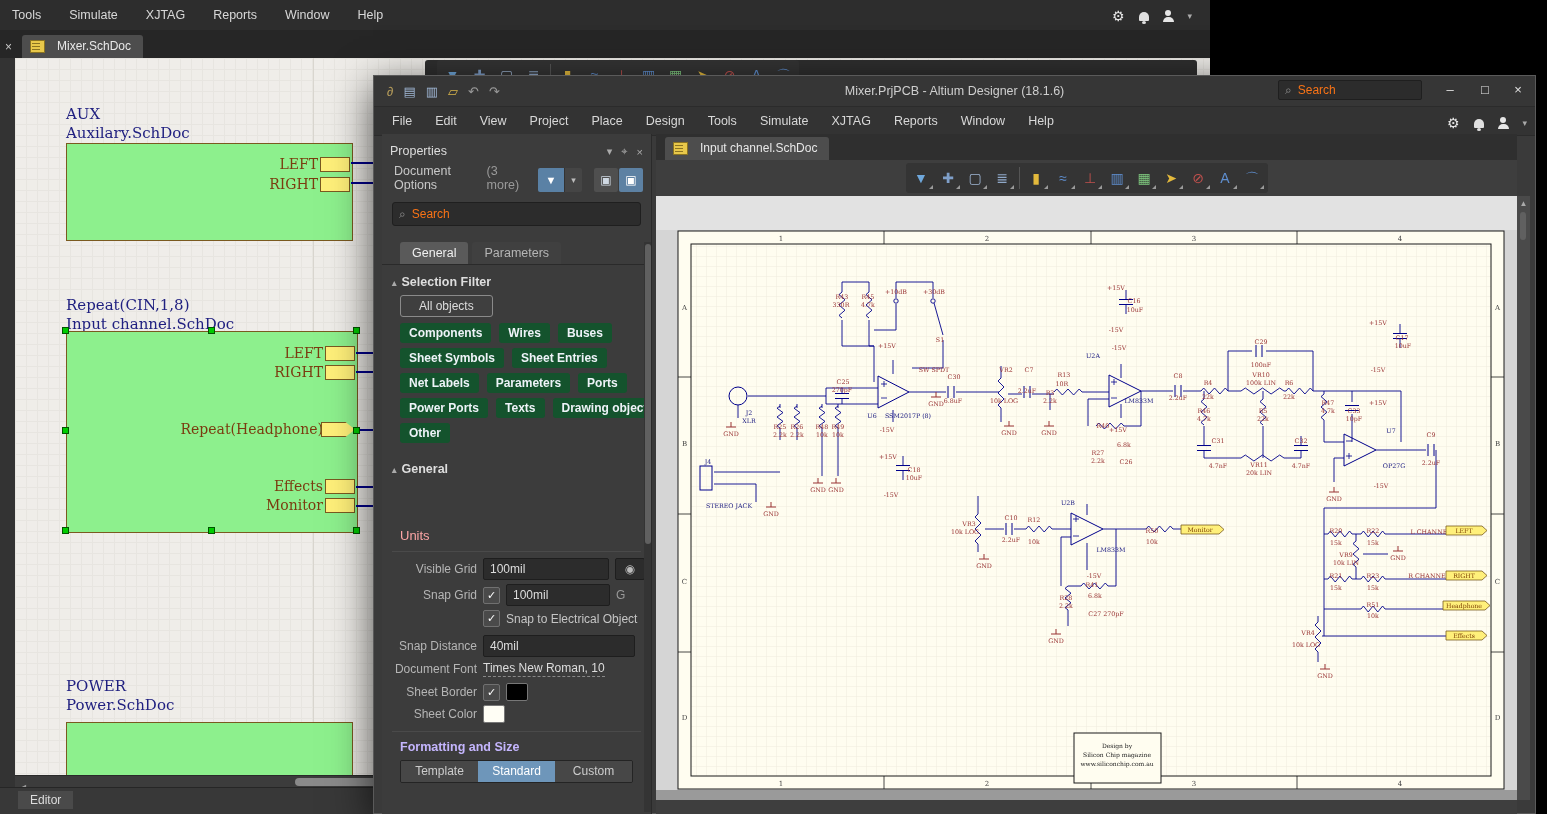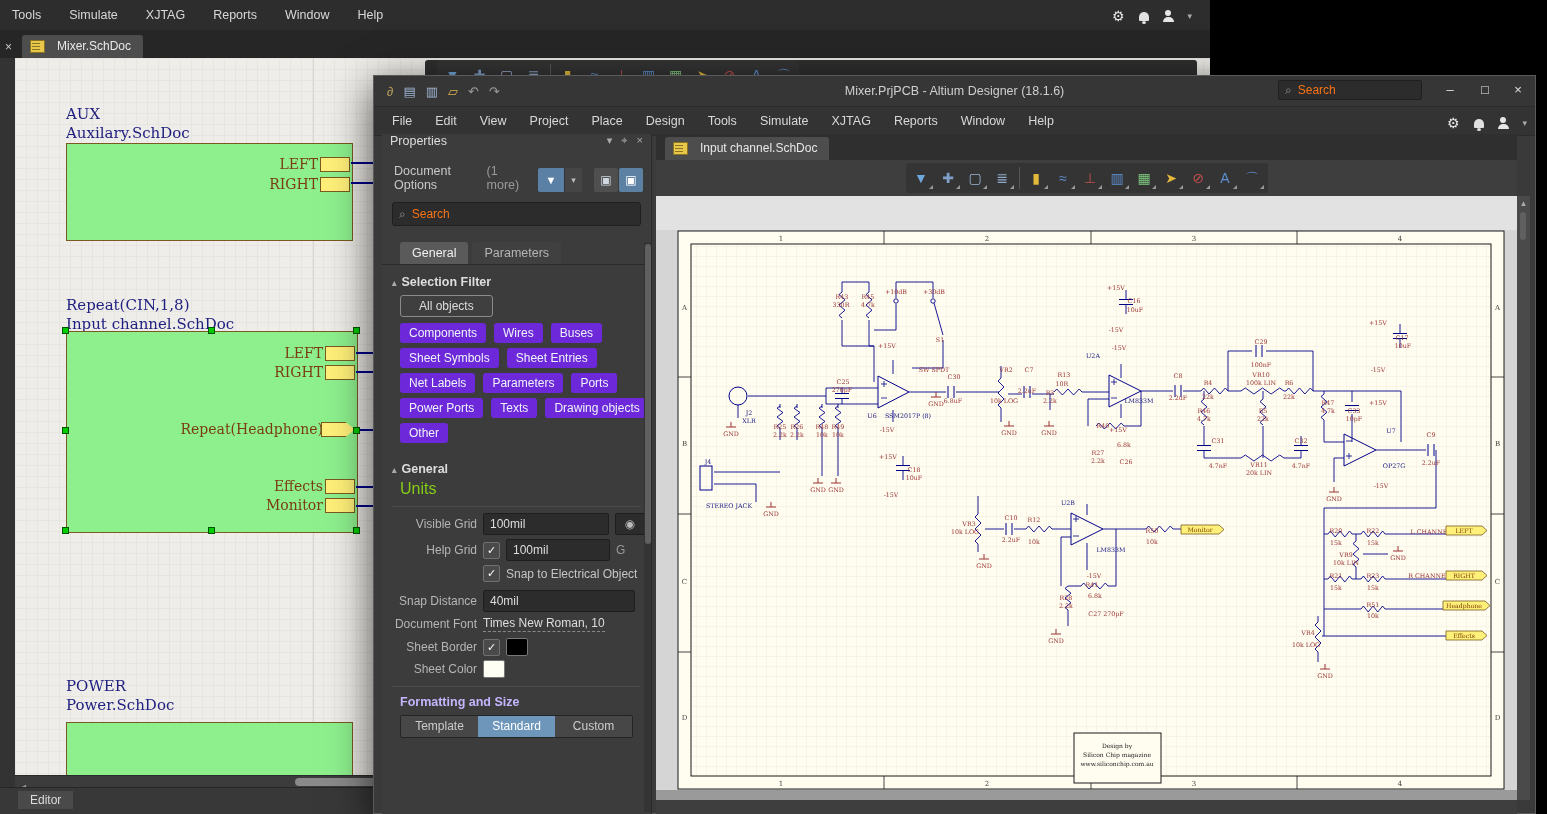--- a/index.html
+++ b/index.html
@@ -45,37 +45,37 @@
   .title-ic{font-size:13px;margin:0 5px;}
   .wtitle{position:absolute;left:0;right:0;text-align:center;color:#cfcfcf;font-size:12.5px;pointer-events:none;}
   .tb-search{position:absolute;left:904px;top:4px;width:144px;height:20px;background:#2c2c2c;border:1px solid #1f1f1f;
              border-radius:2px;display:flex;align-items:center;gap:6px;padding:0 6px;box-sizing:border-box;}
   .search-txt{color:#f97316;font-size:12px;}
   .mag{color:#8a8a8a;font-size:12px;}
   .winbtn{position:absolute;top:6px;color:#e0e0e0;font-size:13px;width:20px;text-align:center;}
   .fg-menubar{height:28px;border-bottom:1px solid #2b2b2b;background:#333;display:flex;align-items:center;gap:19px;padding-left:16px;position:relative;}
   
   #panel{left:8px;top:58px;width:270px;height:680px;background:#3c3c3c;border-right:1px solid #2a2a2a;box-sizing:border-box;overflow:hidden;}
-  .panel-hdr{height:24px;display:flex;align-items:flex-start;color:#ddd;font-size:12.5px;padding:0 8px;}
+  .panel-hdr{height:24px;display:flex;align-items:flex-end;color:#ddd;font-size:12.5px;padding:0 8px;}
   .panel-hdr .sp{flex:1;}
   .picon{color:#aaa;font-size:11px;margin-left:9px;}
   .docopt-row{display:flex;align-items:flex-end;padding:6px 8px 4px 12px;color:#c8c8c8;font-size:12.5px;gap:6px;}
   .fbtn{width:26px;height:24px;background:#5a81a5;border-radius:2px 0 0 2px;color:#fff;text-align:center;line-height:24px;font-size:11px;}
   .fcaret{width:17px;height:24px;background:#454545;border-radius:0 2px 2px 0;color:#bbb;text-align:center;line-height:24px;font-size:9px;border-left:1px solid #333;}
   .selbtn{width:24px;height:24px;border-radius:2px;text-align:center;line-height:24px;font-size:12px;}
   .search-row{margin:6px 10px;height:22px;background:#2c2c2c;border:1px solid #1f1f1f;border-radius:3px;display:flex;align-items:center;gap:6px;padding:0 6px;}
   .ptabs{display:flex;gap:4px;padding:10px 0 0 18px;border-bottom:1px solid #2a2a2a;}
   .ptab{font-size:12.5px;padding:4px 12px;border-radius:3px 3px 0 0;}
   .ptab.on{background:#5a5a5a;color:#f0f0f0;}
   .ptab.off{background:#404040;color:#b5b5b5;}
   .sec-head{color:#dedede;font-size:12.5px;font-weight:bold;padding:10px 0 4px 10px;}
   .sec-head .tri{color:#aaa;font-size:9px;margin-right:5px;}
   .fblock{padding:2px 0 4px 18px;}
   .frow{display:flex;gap:8px;margin-bottom:5px;}
-  .fb{background:#6d28d9;color:#eef3f8;font-size:12px;padding:3px 9px;border-radius:3px;white-space:nowrap;}
+  .fb{background:#14532d;color:#eef3f8;font-size:12px;padding:3px 9px;border-radius:3px;white-space:nowrap;font-weight:bold;}
   .fb-all{background:#3f3f3f;border:1px solid #8a8a8a;color:#ddd;font-size:12px;padding:3px 18px;border-radius:3px;display:inline-block;margin-bottom:6px;}
   .lblcol{width:95px;text-align:right;color:#b5b5b5;font-size:12px;flex:none;}
   .prow{display:flex;align-items:center;gap:6px;margin:4px 0;padding-left:0;}
   .inp{background:#2c2c2c;border:1px solid #1e1e1e;color:#ddd;font-size:12px;height:20px;line-height:20px;padding:0 6px;border-radius:2px;}
   .chk{width:15px;height:15px;background:#4a4a4a;border:1px solid #707070;border-radius:2px;color:#fff;font-size:11px;line-height:14px;text-align:center;flex:none;}
   .tglwrap{display:flex;border:1px solid #242424;border-radius:2px;overflow:hidden;height:21px;}
   .tgl{flex:1;text-align:center;font-size:12px;line-height:21px;color:#ccc;background:#474747;}
   .tgl.on{background:#6e96ba;color:#fff;}
   .divline{height:1px;background:#4a4a4a;margin:8px 10px 6px 10px;}
   .swatch{width:22px;height:18px;border:1px solid #777;border-radius:2px;box-sizing:border-box;}
@@ -263,21 +263,21 @@
     <div id="panel" class="abs">
       <div class="panel-hdr">
         <span>Properties</span>
         <span class="sp"></span>
         <span class="picon">▾</span>
         <span class="picon">⌖</span>
         <span class="picon">×</span>
       </div>
       <div class="docopt-row">
         <span>Document Options</span>
-        <span style="color:#9a9a9a;">(1 more)</span>
+        <span style="color:#9a9a9a;">(3 more)</span>
         <span style="flex:1;"></span>
         <span style="display:flex;">
           <span class="fbtn">▼</span>
           <span class="fcaret">▾</span>
         </span>
         <span style="display:flex;gap:1px;margin-left:6px;">
           <span class="selbtn" style="background:#4f4f4f;color:#cfd8e2;">▣</span>
           <span class="selbtn" style="background:#5d81a3;color:#fff;">▣</span>
         </span>
       </div>
@@ -311,30 +311,30 @@
           <span class="fb">Power Ports</span>
           <span class="fb">Texts</span>
           <span class="fb">Drawing objects</span>
         </div>
         <div class="frow">
           <span class="fb">Other</span>
         </div>
       </div>
 
       <div class="sec-head"><span class="tri">▴</span><span>General</span></div>
-      <div style="padding:0 18px;color:#84cc16;font-size:16px;">Units</div>
+      <div style="padding:0 18px;color:#fca5a5;font-size:13px;margin-top:48px;">Units</div>
       <div class="divline"></div>
 
       <div class="prow">
         <span class="lblcol">Visible Grid</span>
         <span class="inp" style="width:112px;">100mil</span>
         <span class="inp" style="width:16px;text-align:center;color:#bbb;">◉</span>
       </div>
       <div class="prow">
-        <span class="lblcol">Help Grid</span>
+        <span class="lblcol">Snap Grid</span>
         <span class="chk">✓</span>
         <span class="inp" style="width:90px;">100mil</span>
         <span style="color:#999;font-size:12px;">G</span>
       </div>
       <div class="prow">
         <span class="lblcol"></span>
         <span class="chk">✓</span>
         <span style="color:#c5c5c5;font-size:12px;">Snap to Electrical Object</span>
       </div>
       <div class="prow" style="margin-top:8px;">

